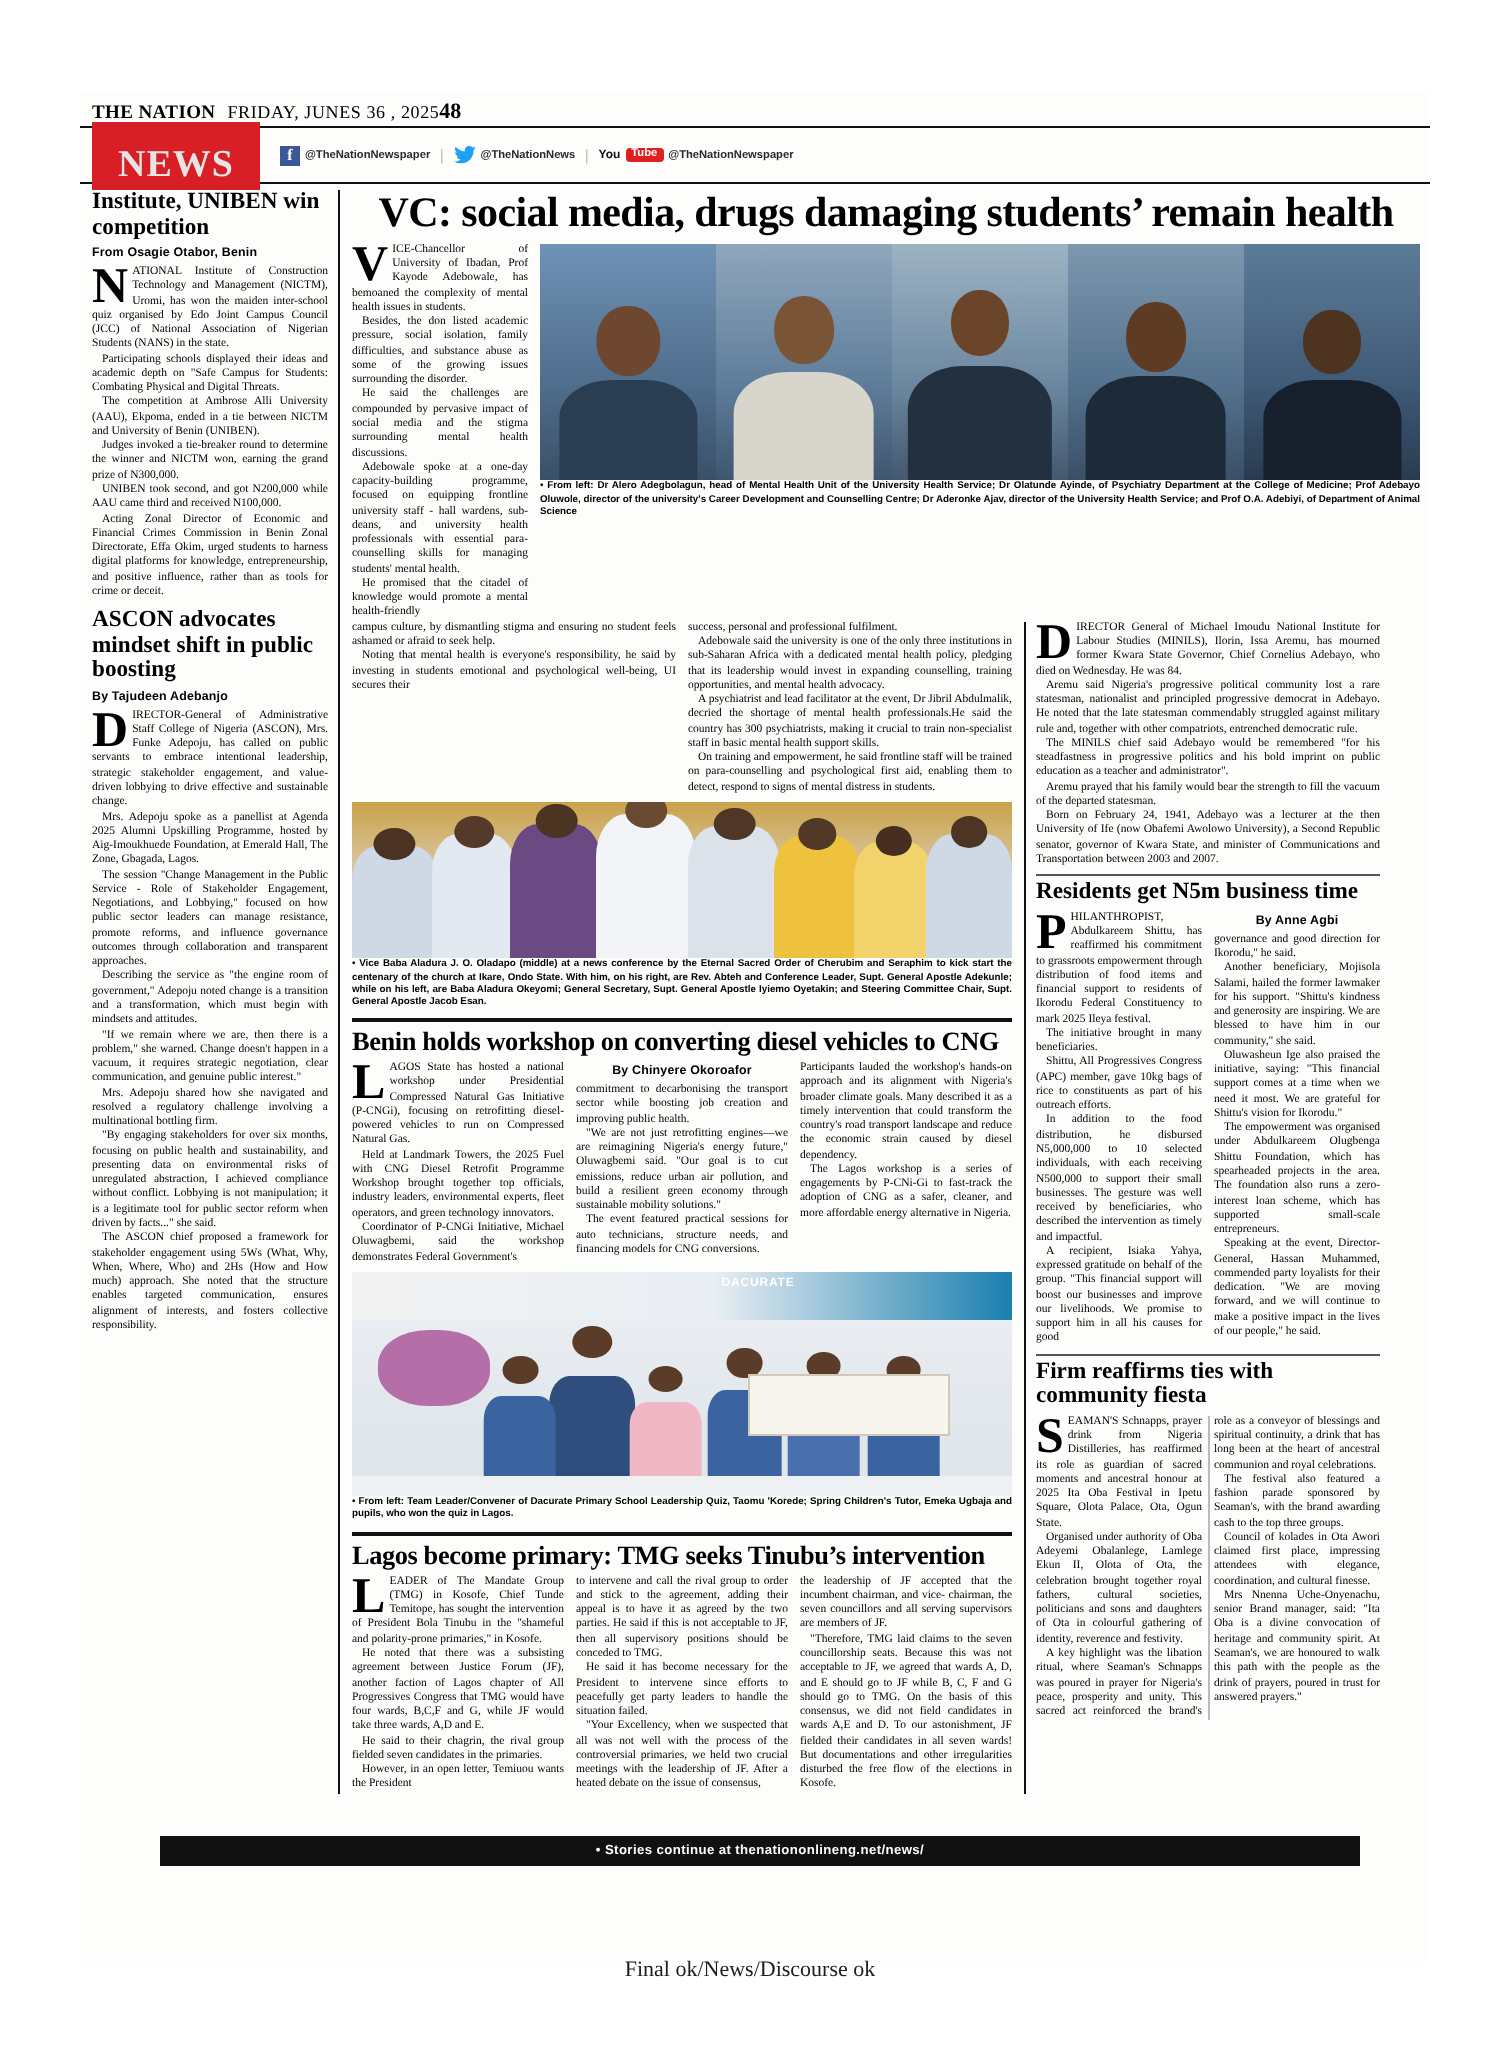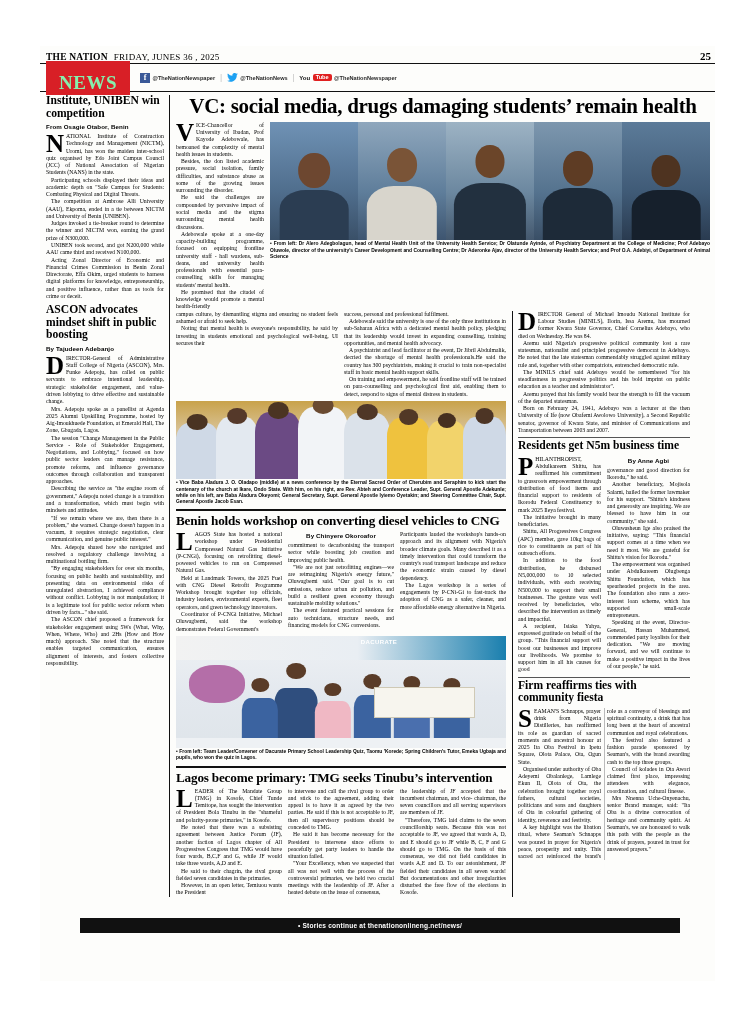--- a/index.html
+++ b/index.html
@@ -26,21 +26,20 @@
     top: 46px;
     width: 675px;
     height: 935px;
     background: #fdfdfb;
   }
 
   
   .masthead {
     display: flex;
     align-items: baseline;
-    justify-content: space-between;
     padding: 4px 4px 1px 6px;
     border-bottom: 1.6px solid #111;
   }
   .mast-left { display: flex; align-items: baseline; gap: 6px; }
   .mast-title {
     font-family: "Liberation Serif", serif;
     font-weight: bold;
     font-size: 9.5px;
     letter-spacing: 0.2px;
   }
@@ -59,21 +58,21 @@
   .newsbar {
     display: flex;
     align-items: center;
     height: 27px;
     border-bottom: 1.3px solid #111;
     padding-left: 6px;
     gap: 10px;
   }
   .news-logo {
     background: #d81f26;
-    color: #86efac;
+    color: #e5e5e5;
     font-family: "Liberation Serif", serif;
     font-weight: bold;
     font-size: 19px;
     letter-spacing: 0.5px;
     padding: 12px 13px 3px 13px;
     line-height: 1;
   }
   .socials { display: flex; align-items: center; gap: 5px; font-size: 6px; }
   .soc { display: flex; align-items: center; gap: 2.5px; }
   .soc-txt { font-family: "Liberation Sans", sans-serif; font-size: 5.6px; font-weight: bold; color: #2a2a2a; }
@@ -230,21 +229,21 @@
 <body>
 
 <div class="page">
  <div class="paper">
 
   <div class="masthead">
     <div class="mast-left">
       <span class="mast-title">THE NATION</span>
       <span class="mast-date">FRIDAY, JUNES  36 , 2025</span>
     </div>
-    <span class="mast-page">25</span>
+    <span class="mast-page">48</span>
   </div>
 
   <div class="newsbar">
     <div class="news-logo">NEWS</div>
     <div class="socials">
       <div class="soc">
         <span class="ic-fb">f</span>
         <span class="soc-txt">@TheNationNewspaper</span>
       </div>
       <span class="soc-sep">|</span>
@@ -539,13 +538,14 @@
         </div>
       </div>
     </div>
   </div>
 
   <div class="footer-bar">
     <span>• Stories continue at thenationonlineng.net/news/</span>
   </div>
  </div>
 
+ <div class="final-note">Final ok/News/Discourse ok</div>
 </div>
 
 </body></html>

